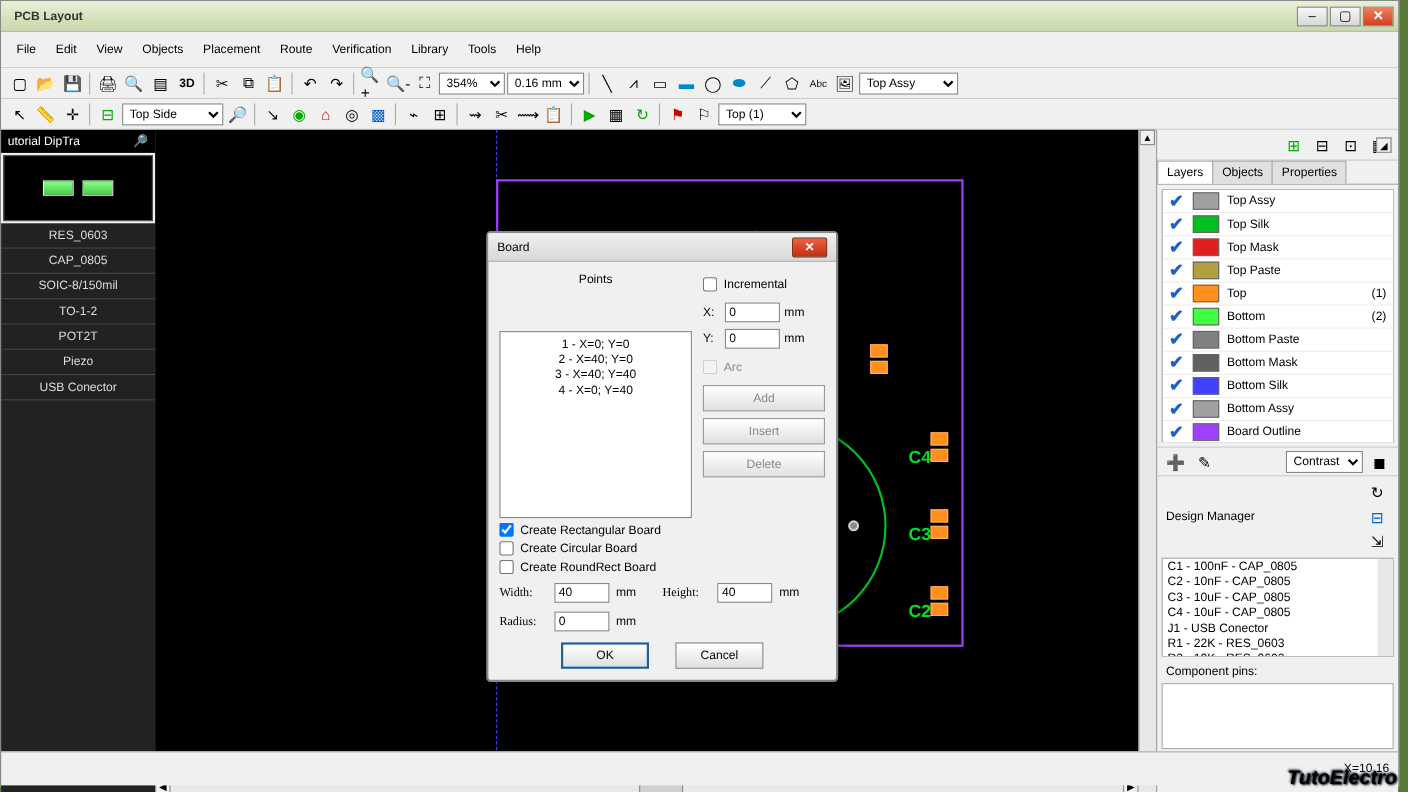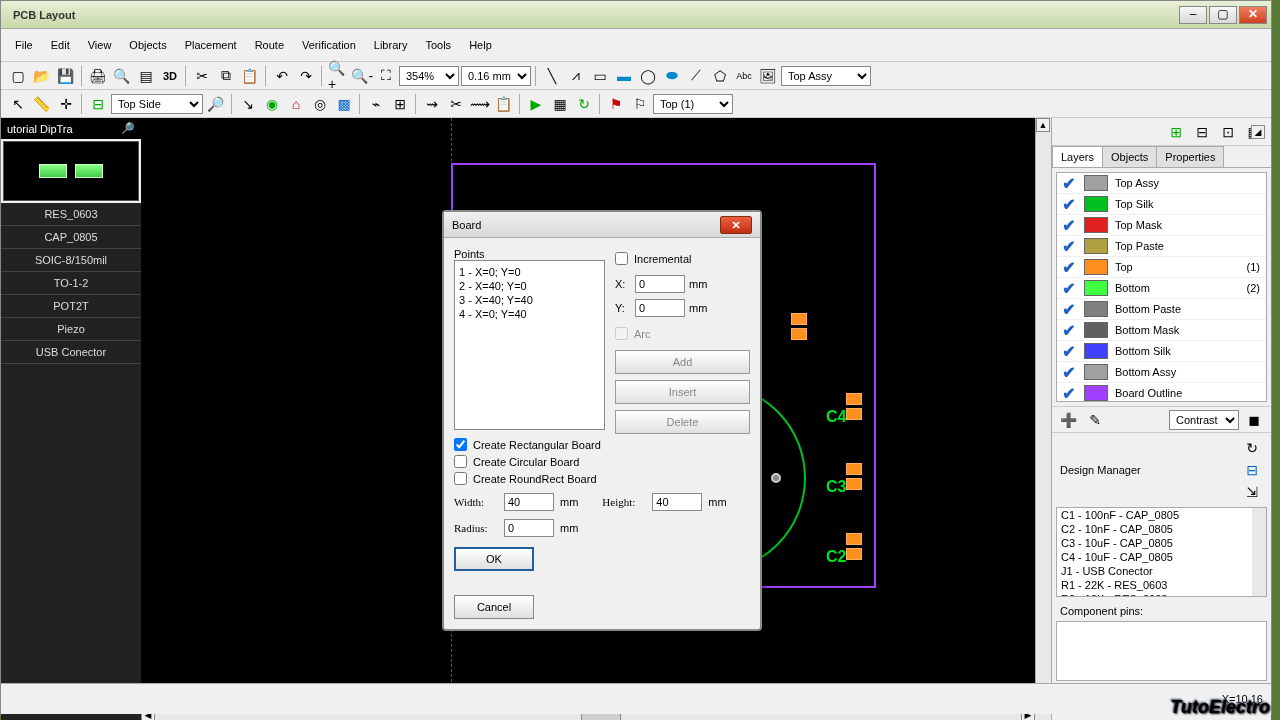--- a/index.html
+++ b/index.html
@@ -48,32 +48,32 @@
 .cplist{background:#fff;border:1px solid #aaa;margin:0 4px 4px 4px;height:60px;}
 .statusbar{position:absolute;bottom:0;left:0;right:0;height:20px;background:#f0f0f0;border-top:1px solid #aaa;display:flex;align-items:center;justify-content:flex-end;padding:15px 8px;}
 
 
 .dialog { position:absolute; left:442px; top:210px; width:320px; background:#f0f0f0; border:2px solid #888; border-radius:4px; box-shadow:2px 2px 8px rgba(0,0,0,.4);}
 .dlg-title{background:linear-gradient(#f0f0f0,#d8d8d8);height:26px;display:flex;align-items:center;padding:0 8px;border-bottom:1px solid #aaa;}
 .dlg-title-text{flex:1;}
 .dlg-close{width:32px;height:18px;background:linear-gradient(#f06040,#c03010);color:#fff;text-align:center;line-height:16px;font-weight:bold;border:1px solid #803010;border-radius:2px;cursor:pointer;}
 .dlg-body{padding:10px;}
 .ptslabel{font-weight:normal;}
-.ptsbox{width:151px;height:170px;background:#fff;border:1px solid #888;padding:4px;font-family:monospace;font-size:11px;line-height:14px;}
+.ptsbox{width:175px;height:170px;background:#fff;border:1px solid #888;padding:4px;font-family:monospace;font-size:11px;line-height:14px;margin-top:41px;}
 .inccol{flex:1;display:flex;flex-direction:column;gap:6px;}
 .coordrow{display:flex;align-items:center;gap:4px;}
 .coordrow label{width:16px;}
 .coordrow input{width:50px;height:18px;border:1px solid #888;padding:0 3px;}
 .coordrow .unit{width:24px;}
 .dlgbtn{height:24px;border:1px solid #999;background:linear-gradient(#fff,#e0e0e0);cursor:pointer;color:#888;}
 .chkrow{display:flex;align-items:center;gap:6px;margin:4px 0;}
 .dimrow{display:flex;align-items:center;gap:6px;margin:8px 0;}
 .dimrow label{min-width:44px;font-family:Liberation Serif, serif;}
 .dimrow input{width:50px;height:18px;border:1px solid #888;padding:0 3px;}
-.dlgactions{display:flex;justify-content:center;gap:24px;margin-top:10px;flex-direction:column;}
+.dlgactions{display:flex;justify-content:center;gap:24px;margin-top:10px;}
 .dlgactions button{width:80px;height:24px;border:1px solid #888;background:linear-gradient(#fff,#e0e0e0);cursor:pointer;}
 .dlgactions button.ok{border:2px solid #2060a0;}
 
 
 .boardoutline{position:absolute;left:310px;top:45px;width:425px;height:425px;border:2px solid #a040ff;}
 .circ{position:absolute;width:190px;height:190px;border:2px solid #00c020;border-radius:50%;left:475px;top:265px;}
 .complabel{position:absolute;color:#00e020;font-size:16px;font-weight:bold;}
 .pad{position:absolute;width:16px;height:12px;background:#ff9020;border:1px solid #ffb060;}
 .watermark{position:absolute;right:10px;bottom:2px;font-size:18px;font-weight:bold;font-style:italic;color:#000000;text-shadow:1px 1px 2px #000,-1px -1px 2px #345;}
 </style>
@@ -341,21 +341,21 @@
   </div>
 </div>
 
 <div class="dialog">
   <div class="dlg-title">
     <span class="dlg-title-text">Board</span>
     <div class="dlg-close">✕</div>
   </div>
   <div class="dlg-body">
     <div style="display:flex;gap:10px;">
-      <div style="flex:0 0 auto;">
+      <div style="flex:0 0 auto;text-align:center;">
         <div class="ptslabel">Points</div>
         <div class="ptsbox" id="ptsbox">
             <div>1   -  X=0;  Y=0</div>
             <div>2   -  X=40;  Y=0</div>
             <div>3   -  X=40;  Y=40</div>
             <div>4   -  X=0;  Y=40</div>
           </div>
       </div>
       <div class="inccol">
         <div class="chkrow">

